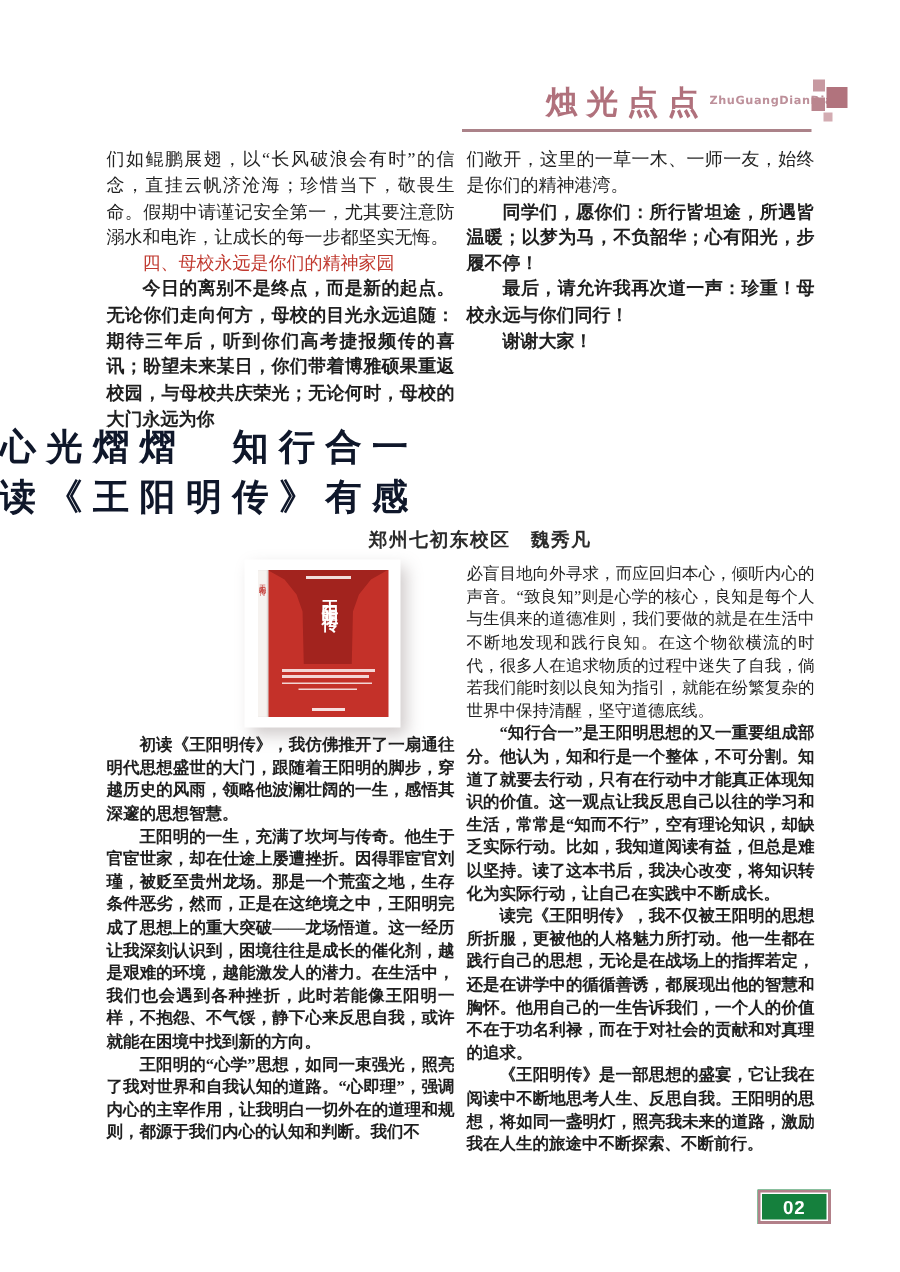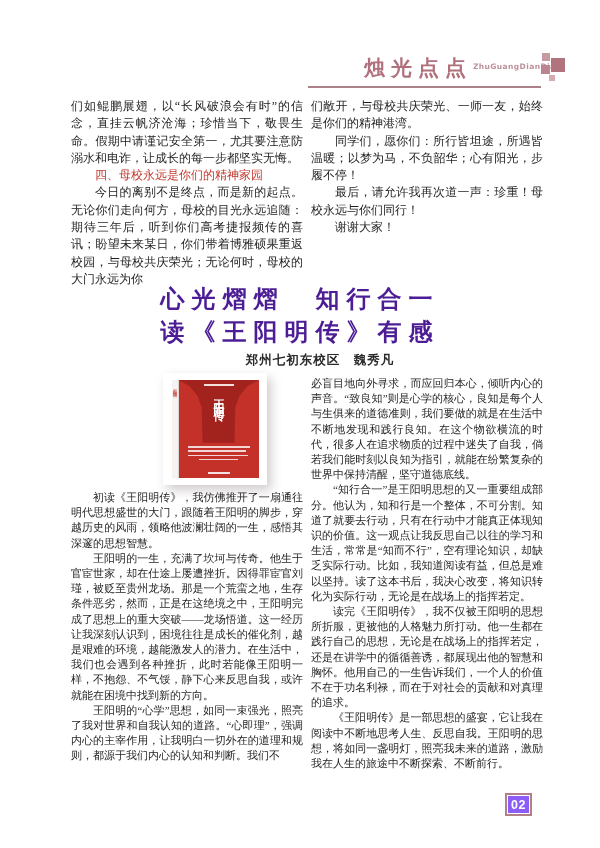--- a/index.html
+++ b/index.html
@@ -20,25 +20,25 @@
   .sq1 { left:2px;  top:0;    width:8px;  height:8px;  background:#c799a1; }
   .sq2 { left:11px; top:5px;  width:14px; height:14px; background:#b1737d; }
   .sq3 { left:1px;  top:12px; width:9px;  height:9px;  background:#ba858e; }
   .sq4 { left:9px;  top:22px; width:6px;  height:6px;  background:#d3acb2; }
   
   .speech-col { position:absolute; width:232px; font-size:12px; line-height:17.3px;
                 text-align:justify; color:#1f1f1f; }
   .article-col { position:absolute; width:232px; font-size:11px; line-height:15.2px;
                  text-align:justify; color:#1f1f1f; }
   p { margin:0; }
-  .ind { text-indent:2em; }
+  .ind { text-indent:2em;font-weight:bold; }
   .red-heading { color:#c0392f; font-weight:normal; }
   
-  .art-title { position:absolute; left:0; top:283px; width:600px; text-align:center;
-               color:#4c1d95; font-weight:bold; }
+  .art-title { position:absolute; left:0; top:283px; width:600px; text-align:left;
+               color:#0f172a; font-weight:bold; }
   .art-title div { font-size:24px; letter-spacing:7px; line-height:33px; }
   .byline { position:absolute; left:0; top:352px; width:600px; text-align:center;
             font-size:12.5px; font-weight:bold; letter-spacing:1px; color:#2b2b2b;padding-left:20px; }
   
   .book-photo { position:absolute; left:163px; top:373px; width:104px; height:112px;
                 background:#ffffff; box-shadow:4px 5px 10px rgba(150,140,140,.45);
                 display:flex; align-items:center; justify-content:center; }
   .book { display:flex; }
   .spine { width:7px; height:98px; background:#f6f3f0; box-shadow:inset -1px 0 1px rgba(0,0,0,.12);
            display:flex; justify-content:center; }
@@ -52,22 +52,22 @@
                  writing-mode:vertical-rl; color:#ffffff; font-size:11px; font-weight:bold;
                  letter-spacing:3.5px; }
   .blurb { position:absolute; bottom:15px; left:9px; right:9px; }
   .blurb i { display:block; height:1.6px; background:rgba(255,255,255,.8); margin-bottom:2.6px; }
   .blurb i:nth-child(2) { width:94%; }
   .blurb i:nth-child(3) { width:97%; }
   .blurb i:nth-child(4) { width:62%; margin-left:auto; margin-right:auto; }
   .pub-bar { position:absolute; bottom:4px; left:50%; transform:translateX(-50%);
              width:22px; height:2.2px; background:rgba(255,255,255,.85); }
   
-  .pagenum { position:absolute; left:505px; top:793px; width:27px; height:23px;
-             background:#8b5cf6; color:#ffffff; font-size:12.5px; font-weight:bold;
+  .pagenum { position:absolute; left:505px; top:793px; width:49px; height:23px;
+             background:#15803d; color:#ffffff; font-size:12.5px; font-weight:bold;
              display:flex; align-items:center; justify-content:center;
              box-shadow:inset 0 0 0 2px #b28089, inset 0 0 0 3px #ffffff;
              font-family:"Liberation Sans","DejaVu Sans",sans-serif; letter-spacing:.5px; }
 </style>
 </head>
 <body>
 
 <div class="header-rule"></div>
 <div class="header-text">
   <span class="header-title">烛光点点</span>
@@ -80,21 +80,21 @@
     <i class="sq4"></i>
 </div>
 
 <div class="speech-col" style="left:71px; top:98px;">
   <p>们如鲲鹏展翅，以“长风破浪会有时”的信念，直挂云帆济沧海；珍惜当下，敬畏生命。假期中请谨记安全第一，尤其要注意防溺水和电诈，让成长的每一步都坚实无悔。</p>
   <p class="red-heading ind">四、母校永远是你们的精神家园</p>
   <p class="ind">今日的离别不是终点，而是新的起点。无论你们走向何方，母校的目光永远追随：期待三年后，听到你们高考捷报频传的喜讯；盼望未来某日，你们带着博雅硕果重返校园，与母校共庆荣光；无论何时，母校的大门永远为你</p>
 </div>
 
 <div class="speech-col" style="left:311px; top:98px;">
-  <p>们敞开，与母校共庆荣光、一师一友，始终是你们的精神港湾。</p>
+  <p>们敞开，这里的一草一木、一师一友，始终是你们的精神港湾。</p>
   <p class="ind">同学们，愿你们：所行皆坦途，所遇皆温暖；以梦为马，不负韶华；心有阳光，步履不停！</p>
   <p class="ind">最后，请允许我再次道一声：珍重！母校永远与你们同行！</p>
   <p class="ind">谢谢大家！</p>
 </div>
 
 <div class="art-title">
   <div>心光熠熠　知行合一</div>
   <div>读《王阳明传》有感</div>
 </div>
 <div class="byline">郑州七初东校区　魏秀凡</div>
@@ -120,18 +120,18 @@
 </div>
 
 <div class="article-col" style="left:71px; top:490px;">
   <p class="ind">初读《王阳明传》，我仿佛推开了一扇通往明代思想盛世的大门，跟随着王阳明的脚步，穿越历史的风雨，领略他波澜壮阔的一生，感悟其深邃的思想智慧。</p>
   <p class="ind">王阳明的一生，充满了坎坷与传奇。他生于官宦世家，却在仕途上屡遭挫折。因得罪宦官刘瑾，被贬至贵州龙场。那是一个荒蛮之地，生存条件恶劣，然而，正是在这绝境之中，王阳明完成了思想上的重大突破——龙场悟道。这一经历让我深刻认识到，困境往往是成长的催化剂，越是艰难的环境，越能激发人的潜力。在生活中，我们也会遇到各种挫折，此时若能像王阳明一样，不抱怨、不气馁，静下心来反思自我，或许就能在困境中找到新的方向。</p>
   <p class="ind">王阳明的“心学”思想，如同一束强光，照亮了我对世界和自我认知的道路。“心即理”，强调内心的主宰作用，让我明白一切外在的道理和规则，都源于我们内心的认知和判断。我们不</p>
 </div>
 
 <div class="article-col" style="left:311px; top:376px;">
   <p>必盲目地向外寻求，而应回归本心，倾听内心的声音。“致良知”则是心学的核心，良知是每个人与生俱来的道德准则，我们要做的就是在生活中不断地发现和践行良知。在这个物欲横流的时代，很多人在追求物质的过程中迷失了自我，倘若我们能时刻以良知为指引，就能在纷繁复杂的世界中保持清醒，坚守道德底线。</p>
-  <p class="ind">“知行合一”是王阳明思想的又一重要组成部分。他认为，知和行是一个整体，不可分割。知道了就要去行动，只有在行动中才能真正体现知识的价值。这一观点让我反思自己以往的学习和生活，常常是“知而不行”，空有理论知识，却缺乏实际行动。比如，我知道阅读有益，但总是难以坚持。读了这本书后，我决心改变，将知识转化为实际行动，无论是在战场上的指挥若定。</p>
+  <p class="ind">“知行合一”是王阳明思想的又一重要组成部分。他认为，知和行是一个整体，不可分割。知道了就要去行动，只有在行动中才能真正体现知识的价值。这一观点让我反思自己以往的学习和生活，常常是“知而不行”，空有理论知识，却缺乏实际行动。比如，我知道阅读有益，但总是难以坚持。读了这本书后，我决心改变，将知识转化为实际行动，让自己在实践中不断成长。</p>
   <p class="ind">读完《王阳明传》，我不仅被王阳明的思想所折服，更被他的人格魅力所打动。他一生都在践行自己的思想，无论是在战场上的指挥若定，还是在讲学中的循循善诱，都展现出他的智慧和胸怀。他用自己的一生告诉我们，一个人的价值不在于功名利禄，而在于对社会的贡献和对真理的追求。</p>
   <p class="ind">《王阳明传》是一部思想的盛宴，它让我在阅读中不断地思考人生、反思自我。王阳明的思想，将如同一盏明灯，照亮我未来的道路，激励我在人生的旅途中不断探索、不断前行。</p>
 </div>
 
 <div class="pagenum">02</div>
 
 </body></html>

